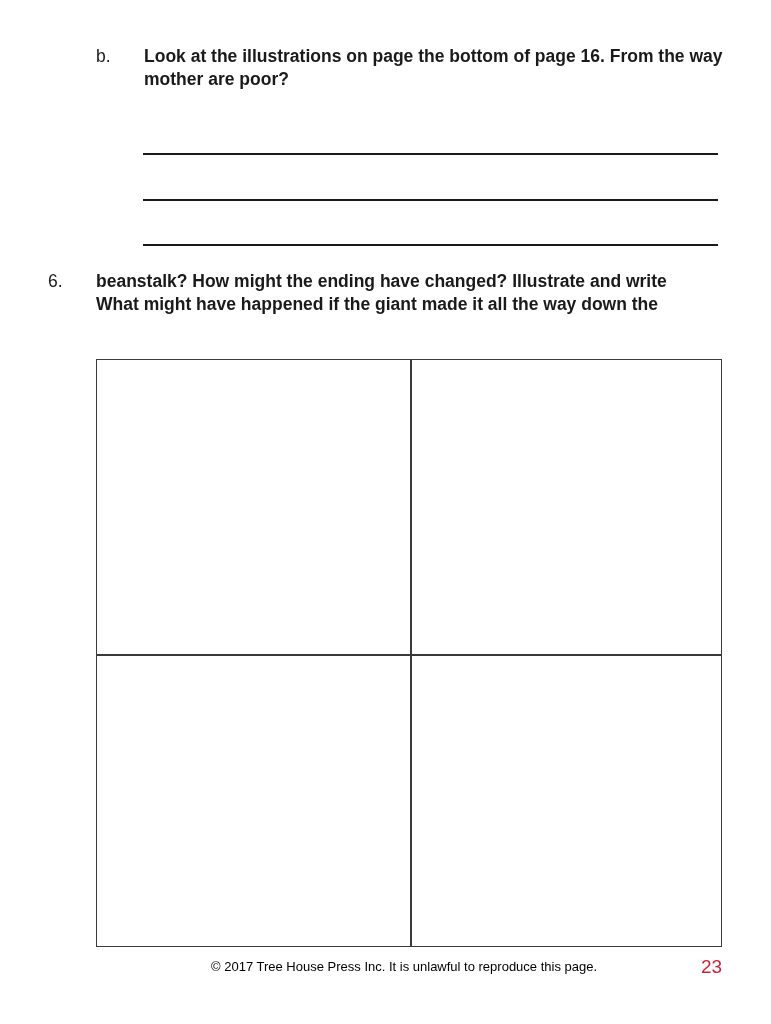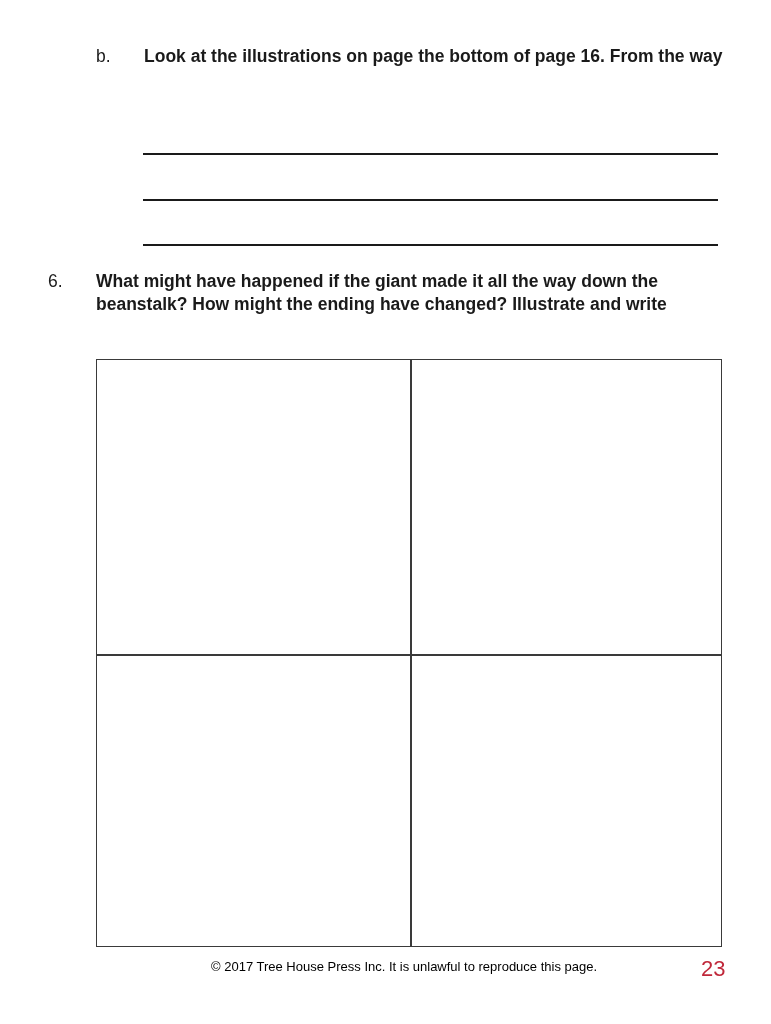--- a/index.html
+++ b/index.html
@@ -7,40 +7,41 @@
            font-family: "Liberation Sans", sans-serif; color: #1a1a1a; }
     .q-label { position: absolute; font-size: 17.5px; line-height: 23px; }
     .q-text { position: absolute; font-size: 17.5px; line-height: 23px; font-weight: bold; }
     .answer-line { position: absolute; left: 143px; width: 575px; height: 2px; background: #1a1a1a; }
     .frames { position: absolute; left: 96px; top: 359px; width: 626px; height: 588px;
               border: 1.5px solid #3a3a3a; box-sizing: border-box; }
     .vline { position: absolute; left: 313px; top: 0; width: 1.5px; height: 100%; background: #3a3a3a; }
     .hline { position: absolute; left: 0; top: 294px; height: 1.5px; width: 100%; background: #3a3a3a; }
     .frame { position: absolute; }
     .footer { position: absolute; left: 211px; top: 959px; font-size: 13px; color: #000000; }
-    .page-num { position: absolute; left: 701px; top: 956px; font-size: 22px; color: #c0283a; }
+    .page-num { position: absolute; left: 701px; top: 956px; font-size: 19px; color: #c0283a; }
   </style>
 </head>
 <body>
 
 <div>
   <span class="q-label" style="left:96px; top:45px;">b.</span>
   <div class="q-text" style="left:144px; top:45px;">
     <div>Look at the illustrations on page the bottom of page 16. From the way</div>
+    <div>mother are poor?</div>
   </div>
   <div class="answer-line" style="top:153px;"></div>
   <div class="answer-line" style="top:199px;"></div>
   <div class="answer-line" style="top:244px;"></div>
 </div>
 
 <div>
   <span class="q-label" style="left:48px; top:270px;">6.</span>
   <div class="q-text" style="left:96px; top:270px;">
+    <div>beanstalk? How might the ending have changed? Illustrate and write</div>
     <div>What might have happened if the giant made it all the way down the</div>
-    <div>beanstalk? How might the ending have changed? Illustrate and write</div>
   </div>
 </div>
 
 <div class="frames">
   <div class="frame" style="left:0;top:0;width:313px;height:294px;"></div>
   <div class="frame" style="left:314px;top:0;width:311px;height:294px;"></div>
   <div class="frame" style="left:0;top:295px;width:313px;height:291px;"></div>
   <div class="frame" style="left:314px;top:295px;width:311px;height:291px;"></div>
   <div class="vline"></div>
   <div class="hline"></div>

